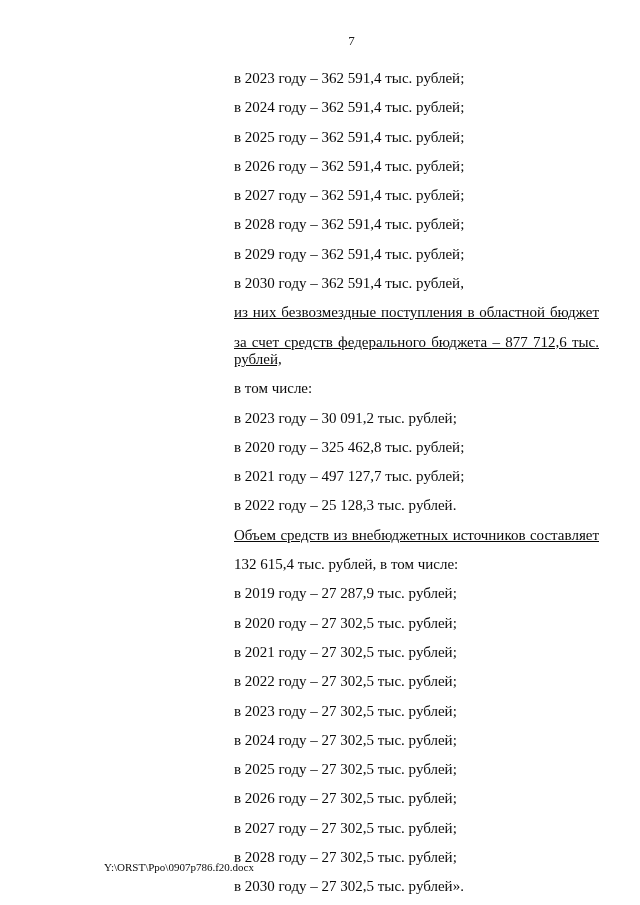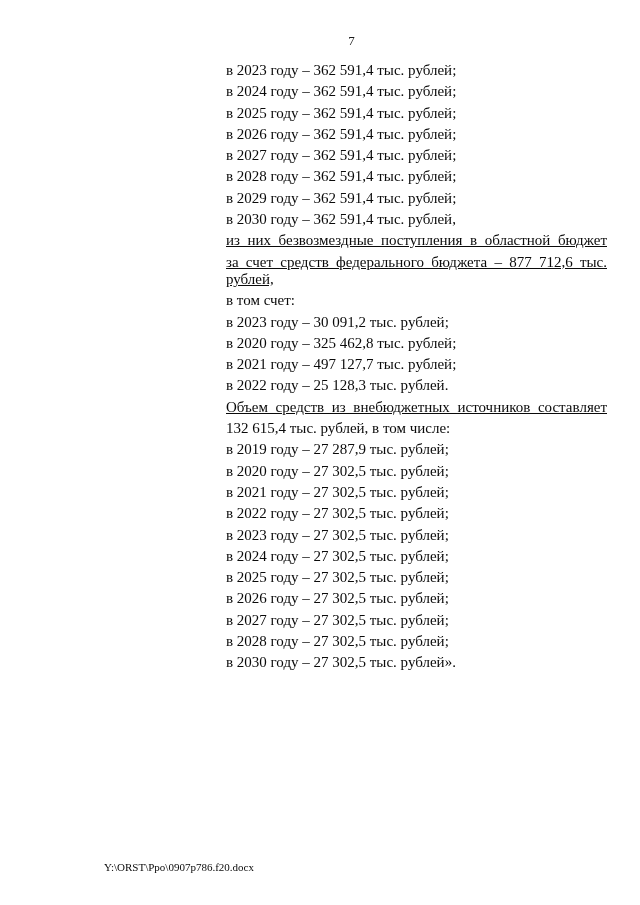--- a/index.html
+++ b/index.html
@@ -26,21 +26,21 @@
     line-height: 15px;
     color: #1a1a1a;
   }
   .body-text {
     position: absolute;
     top: 58px;
     left: 222px;
     width: 389px;
   }
   .body-text p.line {
-    margin: 4px;
+    margin: 12px;
     padding: 0;
     font-size: 15px;
     line-height: 17.3px;
     text-align: left;
     color: #0a0a0a;
   }
   .body-text p.line.fill {
     text-align: justify;
     text-align-last: justify;
     text-decoration: underline;
@@ -65,21 +65,21 @@
       <p class="line">в 2023 году – 362 591,4 тыс. рублей;</p>
       <p class="line">в 2024 году – 362 591,4 тыс. рублей;</p>
       <p class="line">в 2025 году – 362 591,4 тыс. рублей;</p>
       <p class="line">в 2026 году – 362 591,4 тыс. рублей;</p>
       <p class="line">в 2027 году – 362 591,4 тыс. рублей;</p>
       <p class="line">в 2028 году – 362 591,4 тыс. рублей;</p>
       <p class="line">в 2029 году – 362 591,4 тыс. рублей;</p>
       <p class="line">в 2030 году – 362 591,4 тыс. рублей,</p>
       <p class="line fill">из них безвозмездные поступления в областной бюджет</p>
       <p class="line fill">за счет средств федерального бюджета – 877 712,6 тыс. рублей,</p>
-      <p class="line">в том счет:</p>
+      <p class="line">в том числе:</p>
       <p class="line">в 2023 году – 30 091,2 тыс. рублей;</p>
       <p class="line">в 2020 году – 325 462,8 тыс. рублей;</p>
       <p class="line">в 2021 году – 497 127,7 тыс. рублей;</p>
       <p class="line">в 2022 году – 25 128,3 тыс. рублей.</p>
       <p class="line fill">Объем средств из внебюджетных источников составляет</p>
       <p class="line">132 615,4 тыс. рублей, в том числе:</p>
       <p class="line">в 2019 году – 27 287,9 тыс. рублей;</p>
       <p class="line">в 2020 году – 27 302,5 тыс. рублей;</p>
       <p class="line">в 2021 году – 27 302,5 тыс. рублей;</p>
       <p class="line">в 2022 году – 27 302,5 тыс. рублей;</p>

